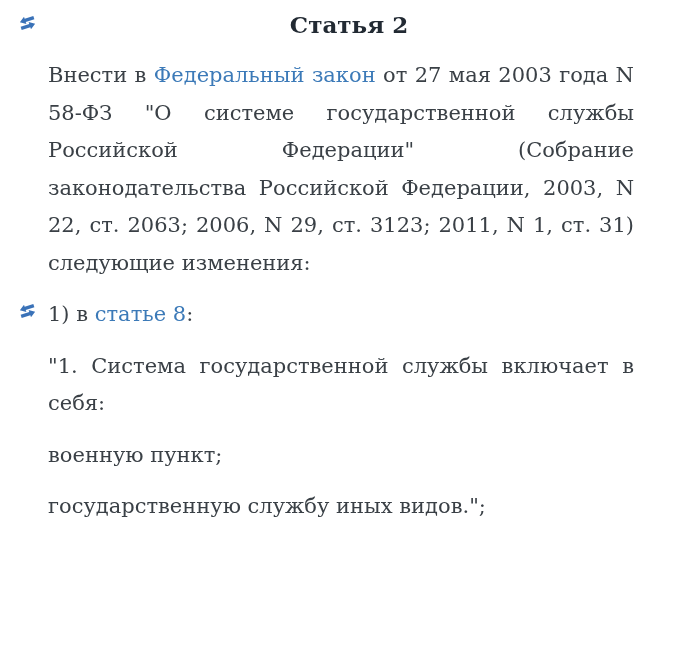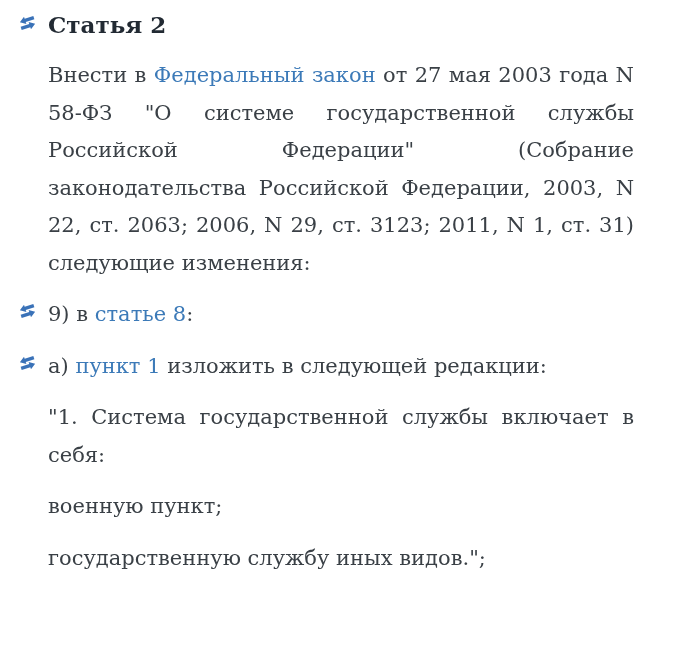--- a/index.html
+++ b/index.html
@@ -18,20 +18,21 @@
     width: 677px;
     padding: 10px 27px 0 48px;
   }
   .heading {
     position: relative;
     margin: 0 0 17px 0;
     font-size: 23px;
     line-height: 30px;
     font-weight: bold;
     color: #222a33;
+    text-align: center;
   }
   .para {
     position: relative;
     margin: 0 16px 14px 0;
     font-size: 21px;
     line-height: 37.5px;
     color: #3a4046;
     text-align: justify;
   }
   .para a, .link {
@@ -77,32 +78,23 @@
     <span>Внести в </span><a href="#">Федеральный закон</a><span> от 27 мая 2003 года N 58-ФЗ "О системе государственной службы Российской Федерации" (Собрание законодательства Российской Федерации, 2003, N 22, ст. 2063; 2006, N 29, ст. 3123; 2011, N 1, ст. 31) следующие изменения:</span>
   </p>
 
   <p class="para">
     <span class="anchor">
       <svg viewBox="0 0 24 20" xmlns="http://www.w3.org/2000/svg">
         <path d="M23 8 L10 8 L10 11 L2 5.5 L10 0 L10 3 L23 3 Z" fill="#3a72b8"></path>
         <path d="M1 12 L14 12 L14 9 L22 14.5 L14 20 L14 17 L1 17 Z" fill="#3a72b8"></path>
       </svg>
     </span>
-    <span>9) в </span><a href="#">статье 8</a><span>:</span>
+    <span>1) в </span><a href="#">статье 8</a><span>:</span>
   </p>
 
-  <p class="para">
-    <span class="anchor">
-      <svg viewBox="0 0 24 20" xmlns="http://www.w3.org/2000/svg">
-        <path d="M23 8 L10 8 L10 11 L2 5.5 L10 0 L10 3 L23 3 Z" fill="#3a72b8"></path>
-        <path d="M1 12 L14 12 L14 9 L22 14.5 L14 20 L14 17 L1 17 Z" fill="#3a72b8"></path>
-      </svg>
-    </span>
-    <span>а) </span><a href="#">пункт 1</a><span> изложить в следующей редакции:</span>
-  </p>
 
   <p class="para">
     <span>"1. Система государственной службы включает в себя:</span>
   </p>
 
 
   <p class="para">
     <span>военную пункт;</span>
   </p>
 

